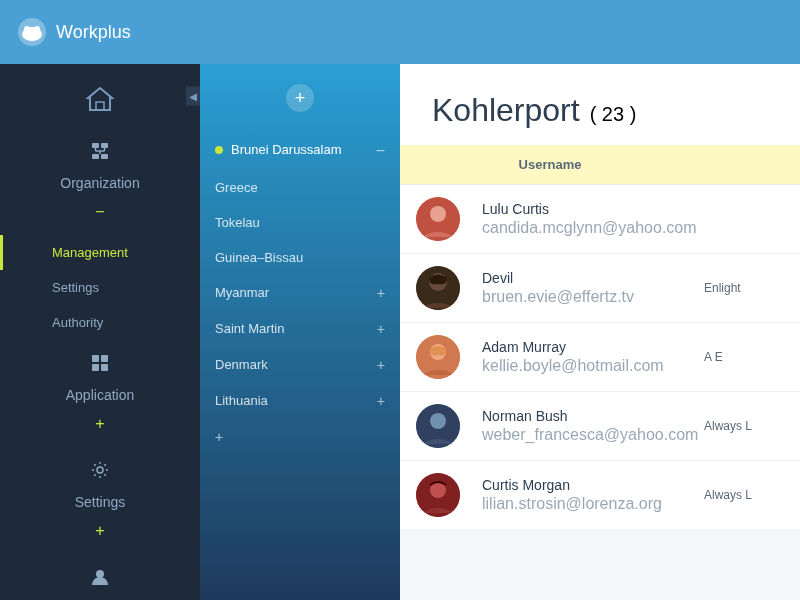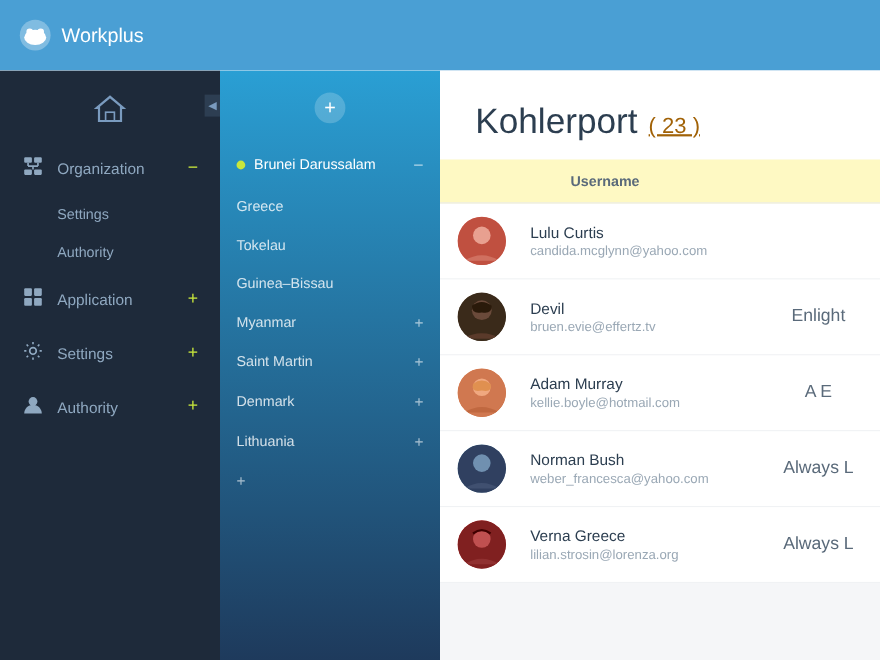--- a/index.html
+++ b/index.html
@@ -72,20 +72,21 @@
 
     .sidebar-nav-item {
       padding: 14px 20px;
       display: flex;
       align-items: center;
       gap: 12px;
       cursor: pointer;
       color: #8fa8c0;
       font-size: 14px;
       position: relative;
+      flex-direction: column;
     }
     .sidebar-nav-item .item-label { flex: 1; }
     .sidebar-nav-item .item-icon { width: 20px; text-align: center; }
     .sidebar-nav-item .plus-icon { color: #c8e63c; font-size: 16px; }
     .sidebar-nav-item .minus-icon { color: #c8e63c; font-size: 16px; }
 
     .sidebar-sub-item {
       padding: 10px 20px 10px 52px;
       color: #8fa8c0;
       font-size: 13px;
@@ -169,23 +170,22 @@
     .content-title {
       font-size: 32px;
       color: #2c3e50;
       font-weight: 300;
       display: flex;
       align-items: baseline;
       gap: 10px;
     }
     .content-count {
       font-size: 20px;
-      color: #a16207;
+      color: #000000;
       font-weight: 300;
-      text-decoration: underline;
     }
 
     .table-container {
       background: white;
       margin: 0;
     }
     .table-header {
       display: flex;
       background: #fef9c3;
       border-bottom: 1px solid #e8eaed;
@@ -227,29 +227,29 @@
       color: white;
     }
 
     .user-info { flex: 1; min-width: 0; margin-left: 10px; }
     .user-name {
       font-size: 14px;
       color: #2c3e50;
       font-weight: 500;
     }
     .user-email {
-      font-size: 12px;
+      font-size: 16px;
       color: #9aa8b5;
       margin-top: 2px;
     }
     .user-role {
       width: 80px;
-      font-size: 16px;
+      font-size: 12px;
       color: #5a6a7a;
-      text-align: center;
+      text-align: left;
     }
 
     
     .av1 { background: linear-gradient(135deg, #e8847a, #c05040); }
     .av2 { background: linear-gradient(135deg, #7a6a5a, #3a2a1a); }
     .av3 { background: linear-gradient(135deg, #e89060, #c06030); }
     .av4 { background: linear-gradient(135deg, #5080a0, #304060); }
     .av5 { background: linear-gradient(135deg, #d4887a, #a05040); }
     .av6 { background: linear-gradient(135deg, #c04040, #802020); }
 
@@ -301,20 +301,23 @@
           <line x1="4.5" y1="6" x2="4.5" y2="9" stroke="#8fa8c0" stroke-width="1.5"></line>
           <line x1="13.5" y1="6" x2="13.5" y2="9" stroke="#8fa8c0" stroke-width="1.5"></line>
           <line x1="4.5" y1="9" x2="13.5" y2="9" stroke="#8fa8c0" stroke-width="1.5"></line>
           <line x1="9" y1="9" x2="9" y2="12" stroke="#8fa8c0" stroke-width="1.5"></line>
         </svg>
       </span>
       <span class="item-label">Organization</span>
       <span class="minus-icon">−</span>
     </div>
 
+    <div class="sidebar-sub-item active">
+      <span>Management</span>
+    </div>
 
     <div class="sidebar-sub-item">
       <span>Settings</span>
     </div>
 
     <div class="sidebar-sub-item">
       <span>Authority</span>
     </div>
 
     <div class="sidebar-nav-item">
@@ -499,21 +502,21 @@
       <div class="table-row">
         <div class="avatar av6">
           <svg width="44" height="44" viewBox="0 0 44 44">
             <circle cx="22" cy="22" r="22" fill="#802020"></circle>
             <circle cx="22" cy="17" r="8" fill="#c05050"></circle>
             <path d="M6 40 Q22 30 38 40" fill="#903030"></path>
             <path d="M14 12 Q22 6 30 12" stroke="#400000" stroke-width="2" fill="none"></path>
           </svg>
         </div>
         <div class="user-info">
-          <div class="user-name">Verna Greece</div>
+          <div class="user-name">Curtis Morgan</div>
           <div class="user-email">lilian.strosin@lorenza.org</div>
         </div>
         <div class="user-role">Always L</div>
       </div>
 
     </div>
   </div>
 
 </div>
 

